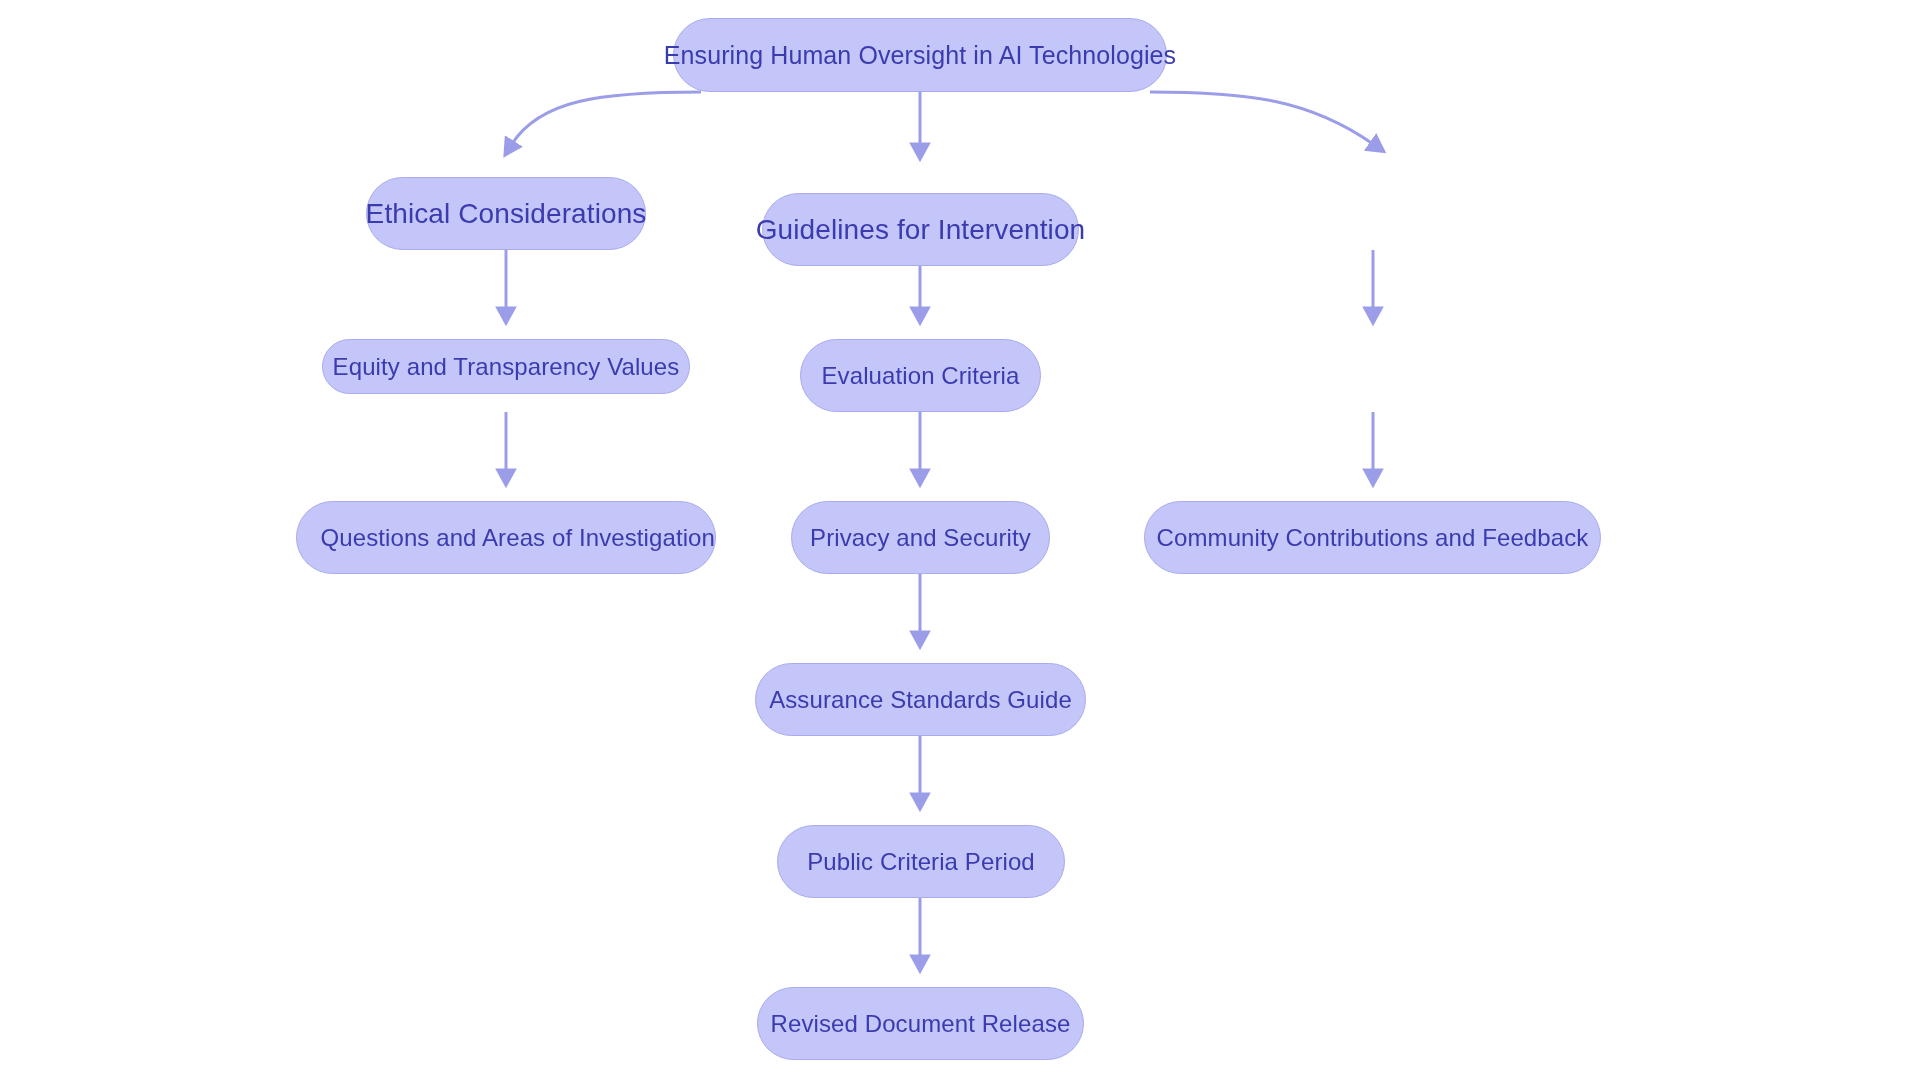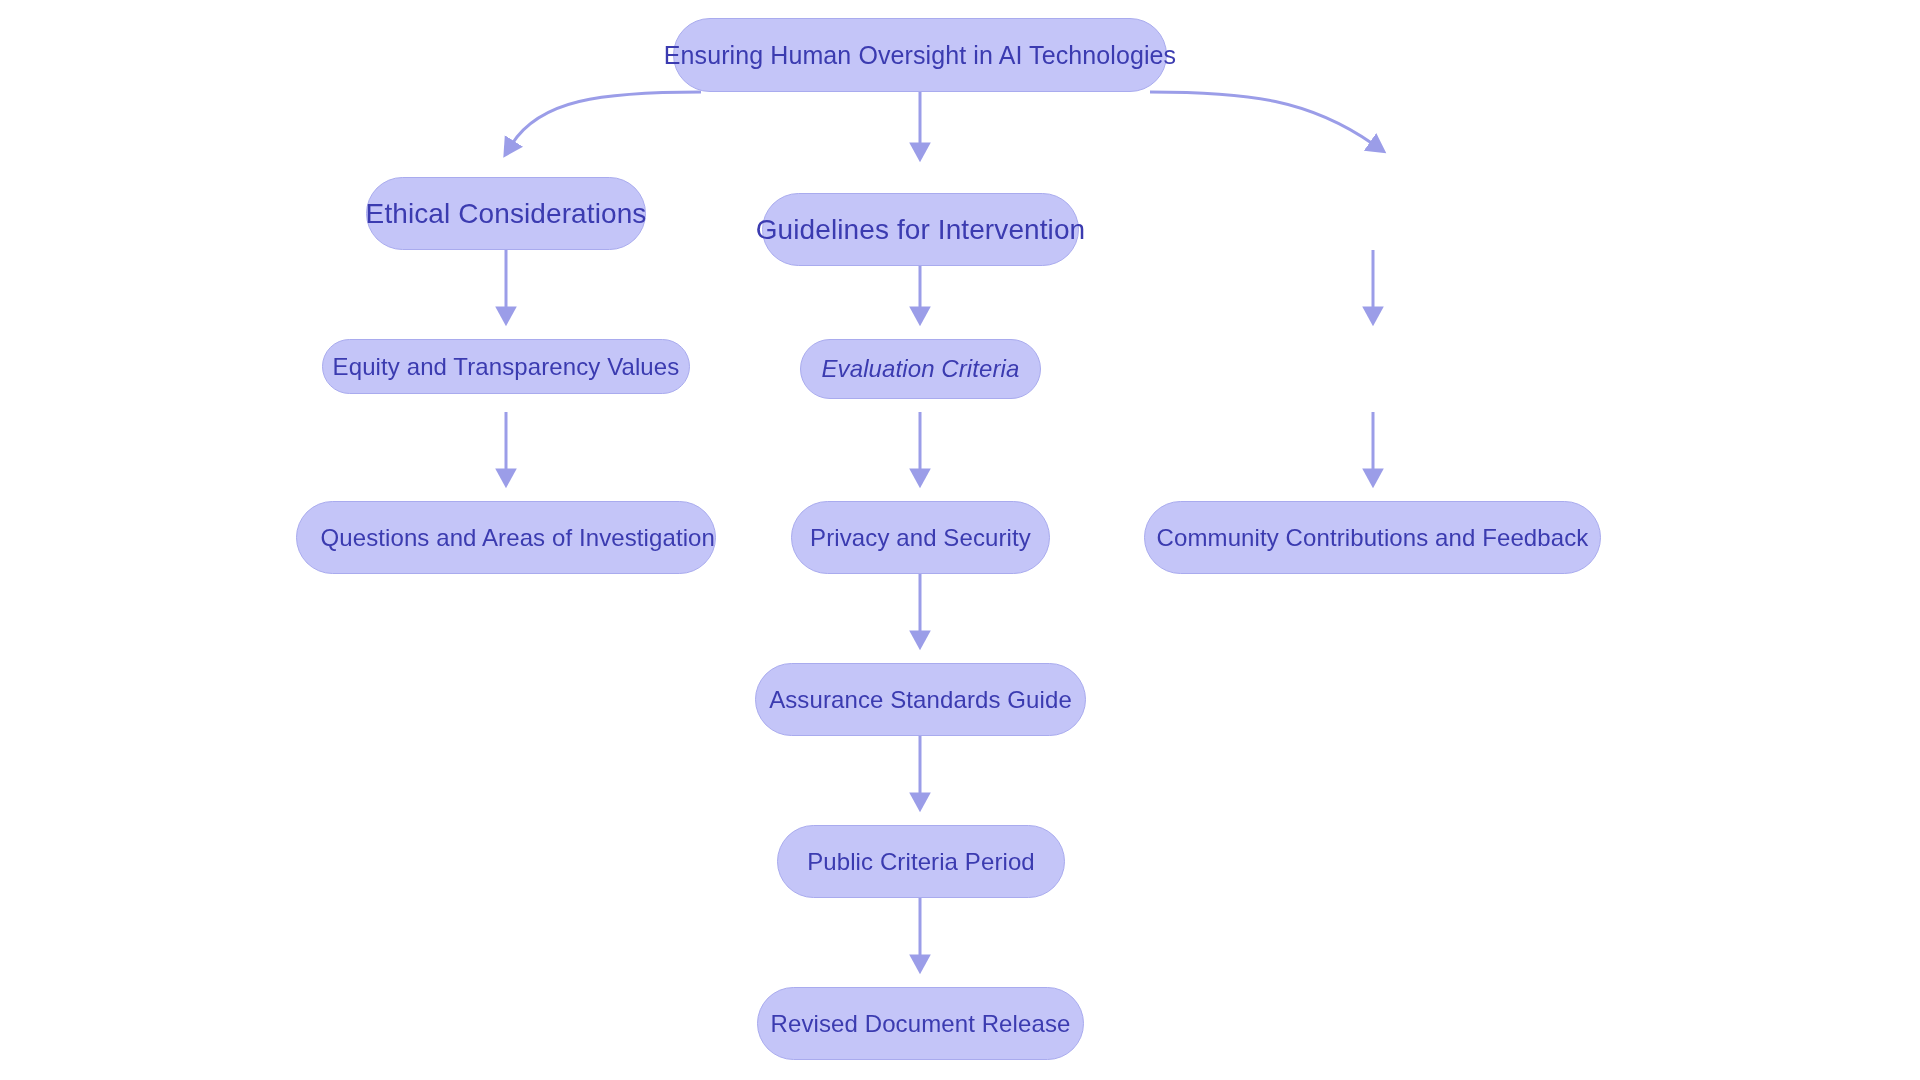--- a/index.html
+++ b/index.html
@@ -119,21 +119,21 @@
 
     <div class="node node-lvl1" style="left:762px; top:177px; width:317px; height:73px;margin-top:16px;">
       <span class="node-label">Guidelines for Intervention</span>
     </div>
 
 
     <div class="node node-lvl2" style="left:322px; top:339px; width:368px; height:55px;">
       <span class="node-label">Equity and Transparency Values</span>
     </div>
 
-    <div class="node node-lvl2" style="left:800px; top:339px; width:241px; height:60px;font-style:italic;">
+    <div class="node node-lvl2" style="left:800px; top:339px; width:241px; height:73px;">
       <span class="node-label">Evaluation Criteria</span>
     </div>
 
 
     <div class="node node-lvl2" style="left:296px; top:501px; width:420px; height:73px;justify-content:flex-end;">
       <span class="node-label">Questions and Areas of Investigation</span>
     </div>
 
     <div class="node node-lvl2" style="left:791px; top:501px; width:259px; height:73px;">
       <span class="node-label">Privacy and Security</span>

